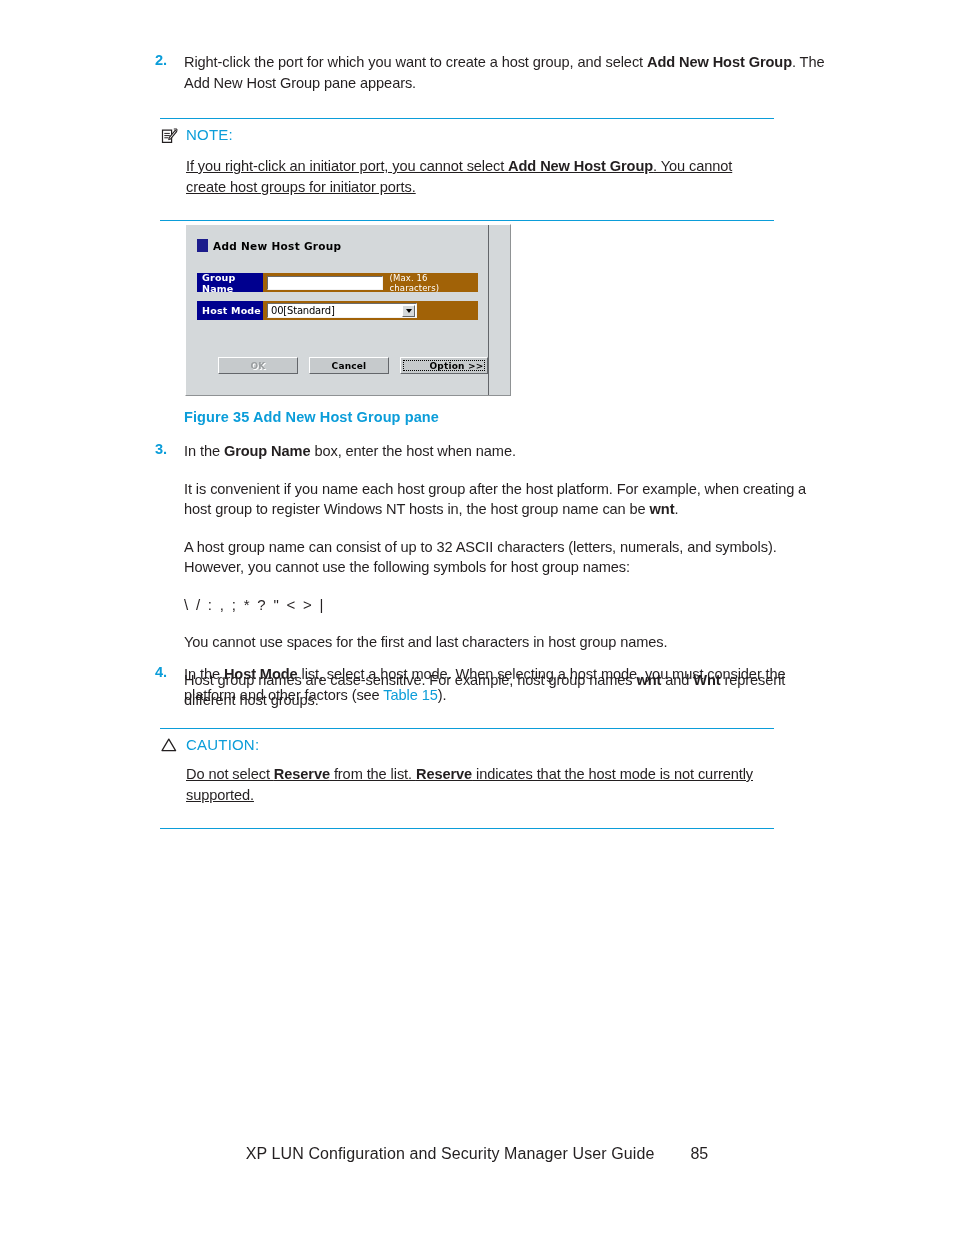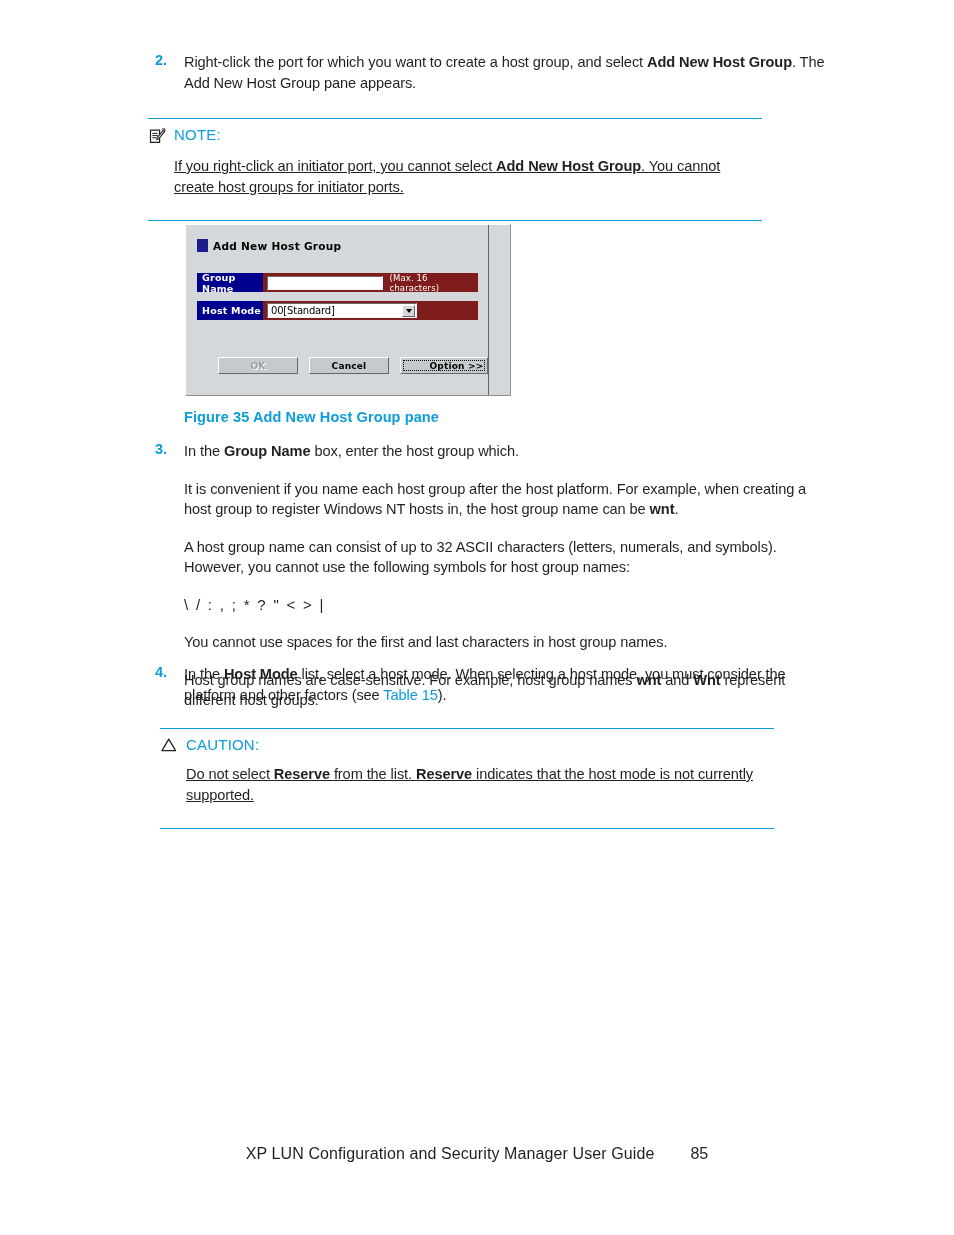--- a/index.html
+++ b/index.html
@@ -143,21 +143,21 @@
     font-size: 9.5px;
     font-weight: bold;
     display: flex;
     align-items: center;
     padding-left: 5px;
     box-sizing: border-box;
     letter-spacing: 0.2px;
   }
   .dlg-field {
     flex: 1;
-    background: #7f1d1d;
+    background: #a16207;
     display: flex;
     align-items: center;
     padding-left: 4px;
     box-sizing: border-box;
   }
   .dlg-input {
     width: 118px;
     height: 14px;
     background: #ffffff;
     border-top: 1.5px solid #6b6b6b;
@@ -282,21 +282,21 @@
 
 <div class="page">
 
   <div class="step" style="left:152px; top:52px; width:676px;">
     <div class="step-num">2.</div>
     <div class="step-body body-text">
       <span>Right-click the port for which you want to create a host group, and select </span><b>Add New Host Group</b><span>. The Add New Host Group pane appears.</span>
     </div>
   </div>
 
-  <div class="admon" style="left:148px; top:118px; width:614px;">
+  <div class="admon" style="left:160px; top:118px; width:614px;">
     <div class="admon-rule"></div>
     <div class="admon-head">
       <div class="admon-icon">
         <svg width="18" height="18" viewBox="0 0 18 18">
           <path d="M2.5 3.2 L11.6 3.2 L11.6 15.4 L2.5 15.4 Z" fill="#ffffff" stroke="#231f20" stroke-width="1.2"></path>
           <line x1="4.3" y1="6.4" x2="9.8" y2="6.4" stroke="#231f20" stroke-width="1"></line>
           <line x1="4.3" y1="8.6" x2="9.8" y2="8.6" stroke="#231f20" stroke-width="1"></line>
           <line x1="4.3" y1="10.8" x2="8.3" y2="10.8" stroke="#231f20" stroke-width="1"></line>
           <path d="M9.2 10.6 L15.2 3.4 L16.6 4.6 L10.6 11.9 L8.8 12.6 Z" fill="#ffffff" stroke="#231f20" stroke-width="1.1" stroke-linejoin="round"></path>
           <path d="M13.8 2.0 L16.9 2.0 L16.9 4.3" fill="none" stroke="#231f20" stroke-width="1"></path>
@@ -348,21 +348,21 @@
       </div>
 
     </div>
   </div>
 
   <div class="fig-caption">Figure 35 Add New Host Group pane</div>
 
   <div class="step" style="left:152px; top:441px; width:676px;">
     <div class="step-num">3.</div>
     <div class="step-body body-text">
-      <p class="para"><span>In the </span><b>Group Name</b><span> box, enter the host group which.</span></p>
+      <p class="para"><span>In the </span><b>Group Name</b><span> box, enter the host when name.</span></p>
       <p class="para"><span>It is convenient if you name each host group after the host platform. For example, when creating a host group to register Windows NT hosts in, the host group name can be </span><b>wnt</b><span>.</span></p>
       <p class="para">A host group name can consist of up to 32 ASCII characters (letters, numerals, and symbols). However, you cannot use the following symbols for host group names:</p>
       <p class="para symbols">\ / : , ; * ? " &lt; &gt; |</p>
       <p class="para">You cannot use spaces for the first and last characters in host group names.</p>
       <p class="para"><span>Host group names are case-sensitive. For example, host group names </span><b>wnt</b><span> and </span><b>Wnt</b><span> represent different host groups.</span></p>
     </div>
   </div>
 
   <div class="step" style="left:152px; top:664px; width:676px;">
     <div class="step-num">4.</div>

